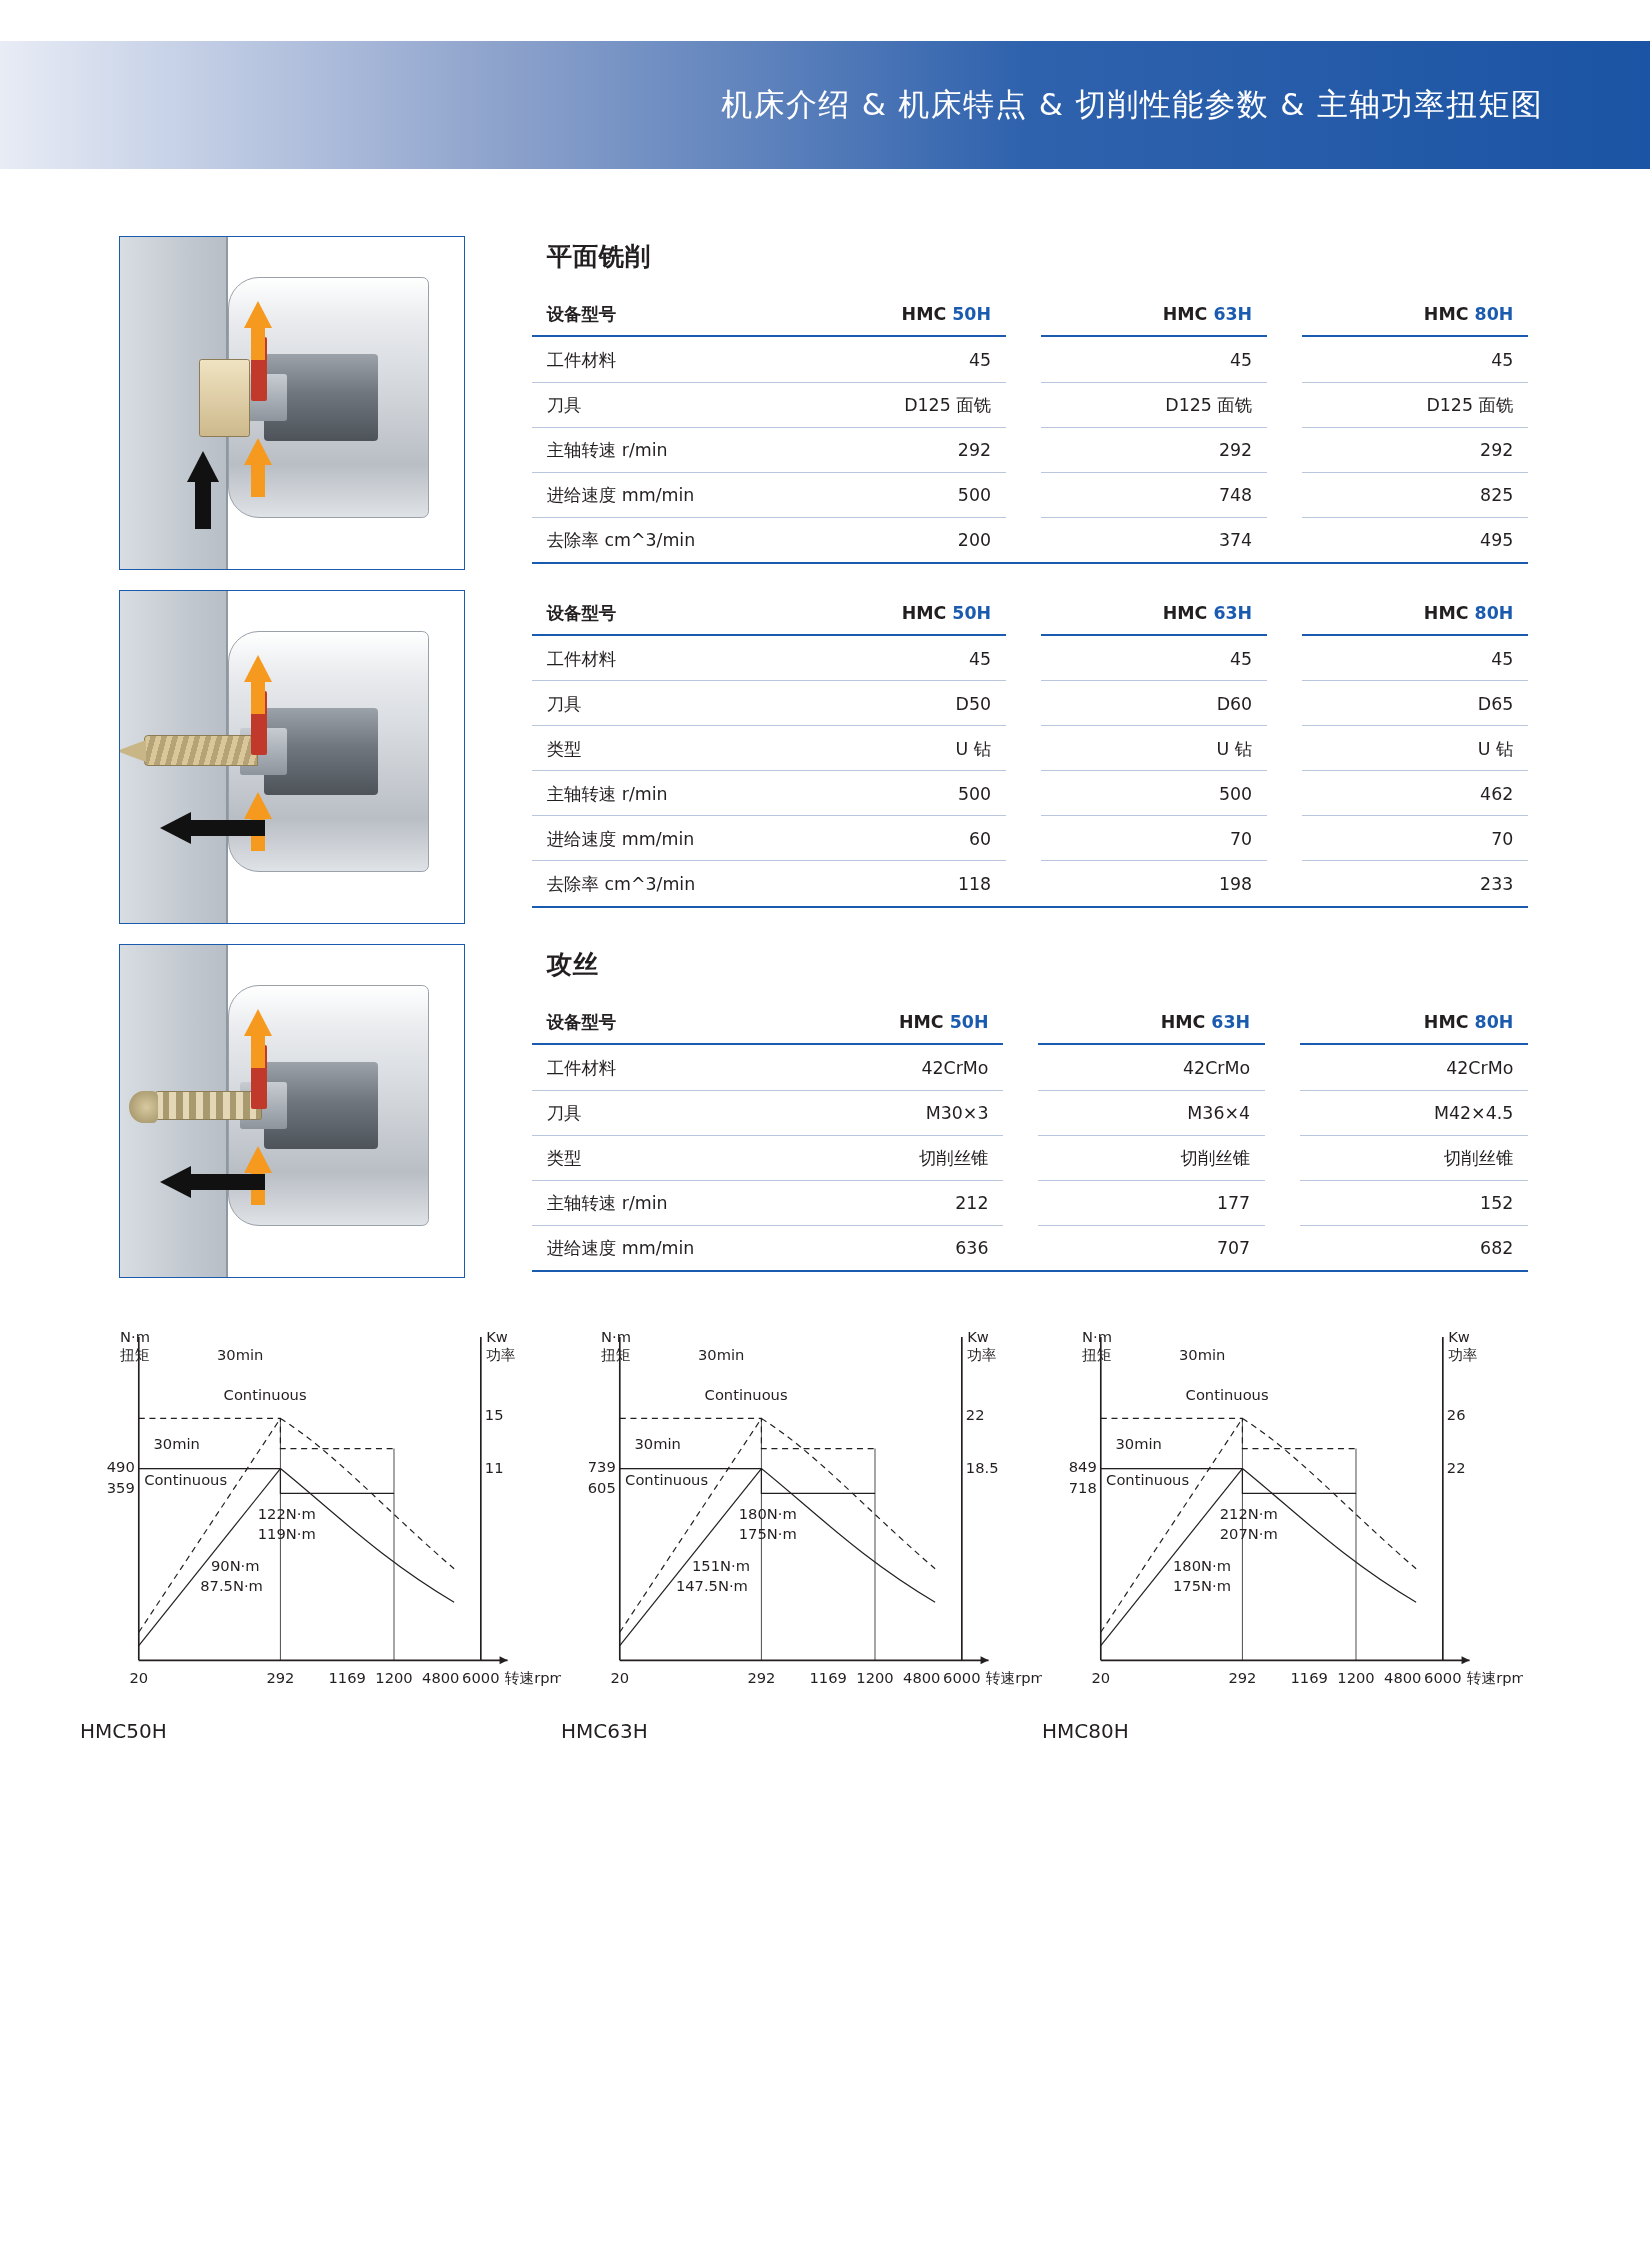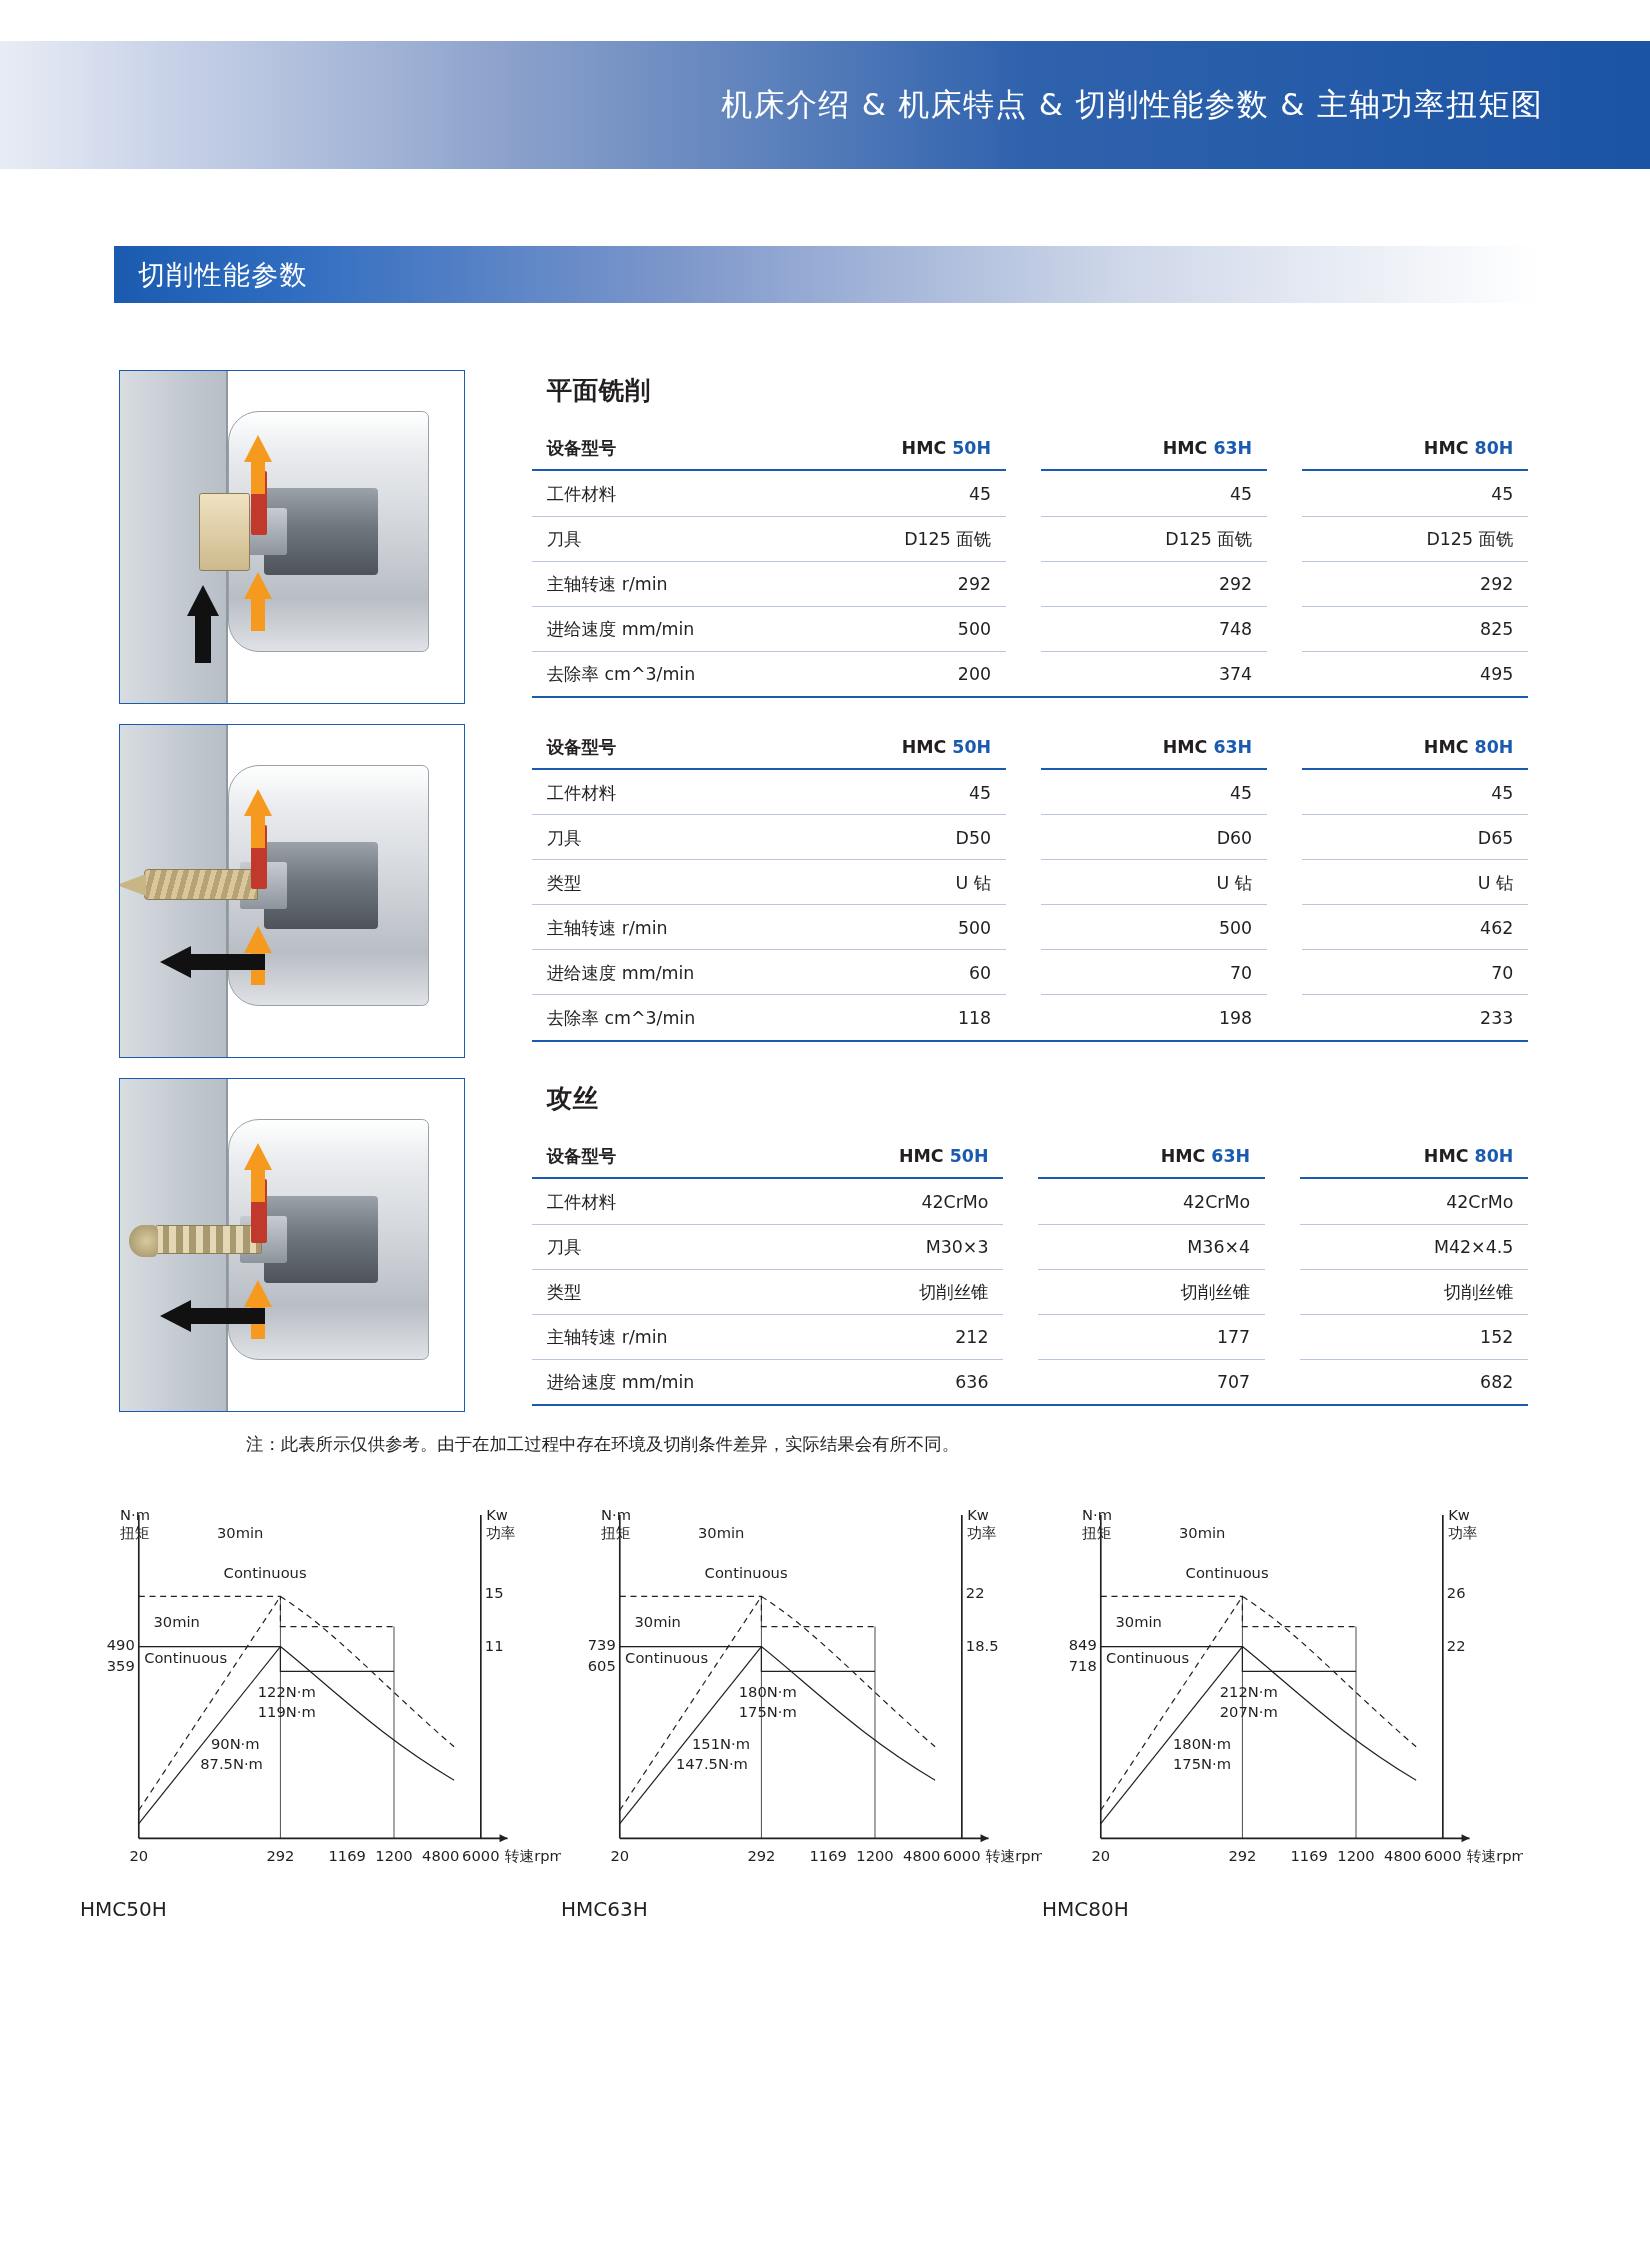--- a/index.html
+++ b/index.html
@@ -163,23 +163,20 @@
 </style>
 </head>
 <body>
 
 <div class="page">
 
   <div class="banner">
     <div class="banner-title">机床介绍 &amp; 机床特点 &amp; 切削性能参数 &amp; 主轴功率扭矩图</div>
   </div>
 
-  <div class="section-head sec1">
-    <div class="txt">切削性能参数</div>
-  </div>
 
   <div class="perf-wrap">
 
     <div class="perf-block">
       <div class="thumb">
         <div class="bg-left"></div>
           <div class="bg-line"></div>
           <div class="bg-right"></div>
         <div class="work"></div>
         <div class="holder"></div>
@@ -437,21 +434,20 @@
                 <td class="gap"></td>
               <td class="val">707</td>
                 <td class="gap"></td>
               <td class="val">682</td>
             </tr>
           </tbody>
         </table>
       </div>
     </div>
 
-    <div class="note">注：此表所示仅供参考。由于在加工过程中存在环境及切削条件差异，实际结果会有所不同。</div>
   </div>
 
 
   <div class="charts">
 
     <div class="chart-cell">
       <svg width="481" height="388" viewBox="0 0 720 580">
 
         <line x1="88" y1="28" x2="88" y2="512" stroke="#231f20" stroke-width="2.5"></line>
         <line x1="88" y1="512" x2="640" y2="512" stroke="#231f20" stroke-width="2.5"></line>

